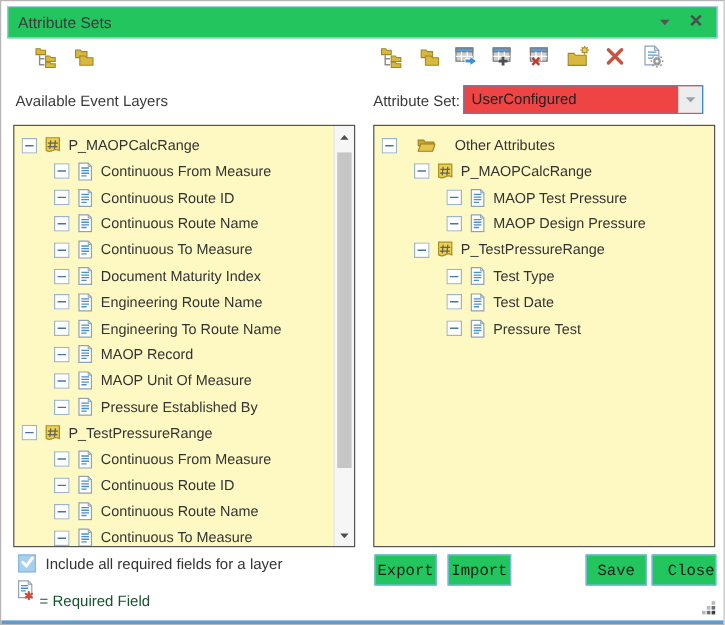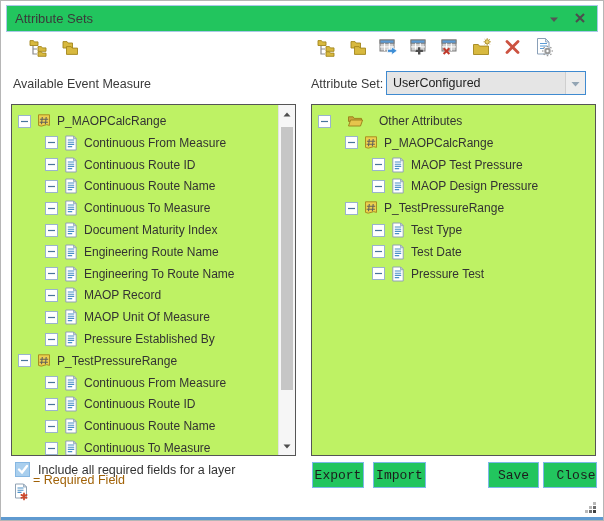--- a/index.html
+++ b/index.html
@@ -22,43 +22,43 @@
   .toolbar-left,.toolbar-right{position:absolute;top:37px;height:24px;display:flex;gap:11px;}
   .toolbar-left{left:28px;}
   .toolbar-right{left:316px;}
   .toolbtn{width:20px;height:22px;display:flex;align-items:center;justify-content:center;}
   
   .lbl{position:absolute;font-size:12.5px;color:#3a3a3a;white-space:nowrap;}
   .lbl-left{left:12px;top:76px;}
   .lbl-right{left:310px;top:76px;}
   .dropdown{
     position:absolute;left:385px;top:70px;width:200px;height:24px;
-    background:#e5e5e5;border:1px solid #3f8ad0;display:flex;align-items:center;
+    background:#ef4444;border:1px solid #3f8ad0;display:flex;align-items:center;
   }
   .dropdown .dd-value{flex:1;padding-left:6px;font-size:12.5px;color:#222;white-space:nowrap;overflow:hidden;}
   .dropdown .dd-btn{width:20px;height:100%;background:#ededed;border-left:1px solid #cfcfcf;display:flex;align-items:center;justify-content:center;}
   
-  .panel{position:absolute;top:103px;width:285px;height:352px;background:#bef264;border:1px solid #555;overflow:hidden;}
+  .panel{position:absolute;top:103px;width:285px;height:352px;background:#fef9c3;border:1px solid #555;overflow:hidden;}
   .panel-left{left:10px;}
   .panel-right{left:310px;}
   .tree{position:absolute;inset:0;}
   .tree-row{position:absolute;left:0;right:0;height:20px;display:flex;align-items:center;gap:5px;font-size:12px;color:#333;white-space:nowrap;}
   .ebox{width:13px;height:13px;flex:0 0 13px;display:flex;}
   .ticon{width:16px;height:16px;flex:0 0 16px;display:flex;}
   .tlabel{line-height:16px;}
   
   .vscroll{position:absolute;top:0;right:0;bottom:0;width:17px;background:#f6f6f6;border-left:1px solid #e4e4e4;}
   .vs-up,.vs-down{position:absolute;left:0;right:0;height:16px;display:flex;align-items:center;justify-content:center;}
   .vs-up{top:1px;} .vs-down{bottom:1px;}
   .vs-thumb{position:absolute;left:2px;right:2px;top:22px;height:263px;background:#c6c6c6;}
   
   .checkbox{position:absolute;left:14px;top:461px;width:15px;height:15px;background:#a9cfee;border:1px solid #86b7e2;display:flex;align-items:center;justify-content:center;}
   .check-label{position:absolute;left:37px;top:462px;font-size:12.5px;color:#333;}
   .req-icon{position:absolute;left:12px;top:482px;width:16px;height:18px;}
-  .req-label{position:absolute;left:32px;top:472px;font-size:12.5px;color:#a16207;}
+  .req-label{position:absolute;left:32px;top:493px;font-size:12.5px;color:#14532d;}
   .btn{
     position:absolute;top:461px;height:26px;background:#22c55e;border:1px solid #7db8e8;
     font-size:13px;color:#1c1c1c;display:flex;align-items:center;justify-content:center;
     font-family:Liberation Mono, monospace;padding:0;
   }
   .btn-export{left:311px;width:52px;}
   .btn-import{left:372px;width:53px;}
   .btn-save{left:487px;width:51px;}
   .btn-close{left:542px;width:54px;padding-left:12px;}
   .bottom-edge{position:absolute;left:0;right:0;top:516px;height:3px;background:#5f9ad0;}
@@ -157,21 +157,21 @@
             <path d="M3.5 1.5 h8 l3.5 3.5 v12 h-11.5 z" fill="#fff" stroke="#8aa0b8"></path>
             <path d="M11.5 1.5 v3.5 h3.5 z" fill="#d8e4f0" stroke="#8aa0b8" stroke-width="0.8"></path>
             <path d="M6 6.5 h7 M6 9 h7 M6 11.5 h4" stroke="#5b9bd5" stroke-width="1.1"></path>
             <circle cx="13.5" cy="14" r="3.2" fill="#999"></circle>
             <circle cx="13.5" cy="14" r="1.2" fill="#fff"></circle>
             <path d="M13.5 9.9 v-1.2 M13.5 18.1 v1.2 M9.4 14 h-1.2 M17.6 14 h1.2 M10.6 11.1 l-0.9 -0.9 M16.4 16.9 l0.9 0.9 M10.6 16.9 l-0.9 0.9 M16.4 11.1 l0.9 -0.9" stroke="#999" stroke-width="1.5"></path>
           </svg></span>
       </div>
     </div>
 
-  <div class="lbl lbl-left">Available Event Measure</div>
+  <div class="lbl lbl-left">Available Event Layers</div>
   <div class="lbl lbl-right">Attribute Set:</div>
 
   <div class="dropdown">
     <span class="dd-value">UserConfigured</span>
     <span class="dd-btn">
         <span><svg width="9" height="8" viewBox="0 0 9 8">
             <path d="M0.5 2 h8 l-4 4.5 z" fill="#93a5b4"></path>
           </svg></span>
       </span>
   </div>

